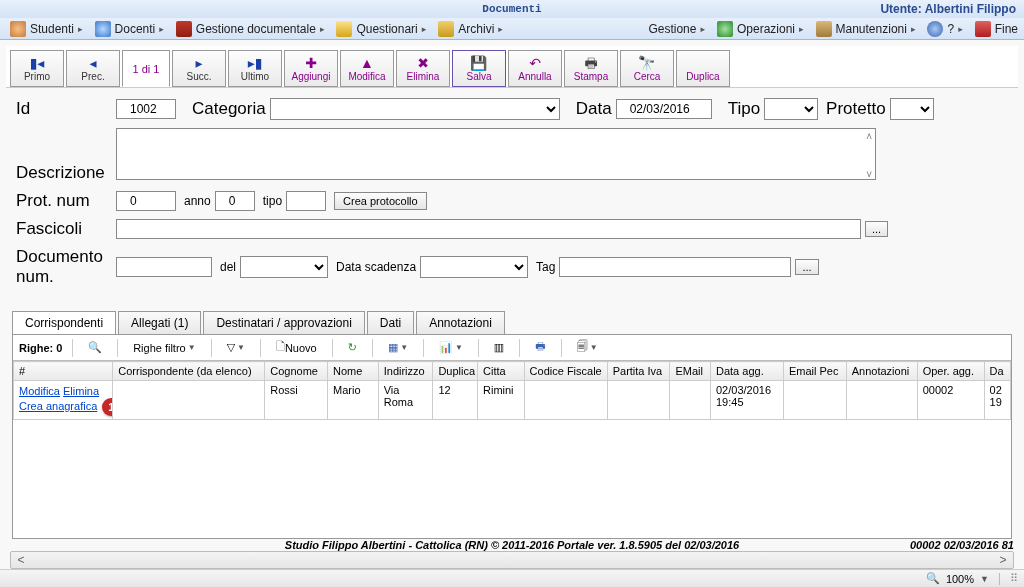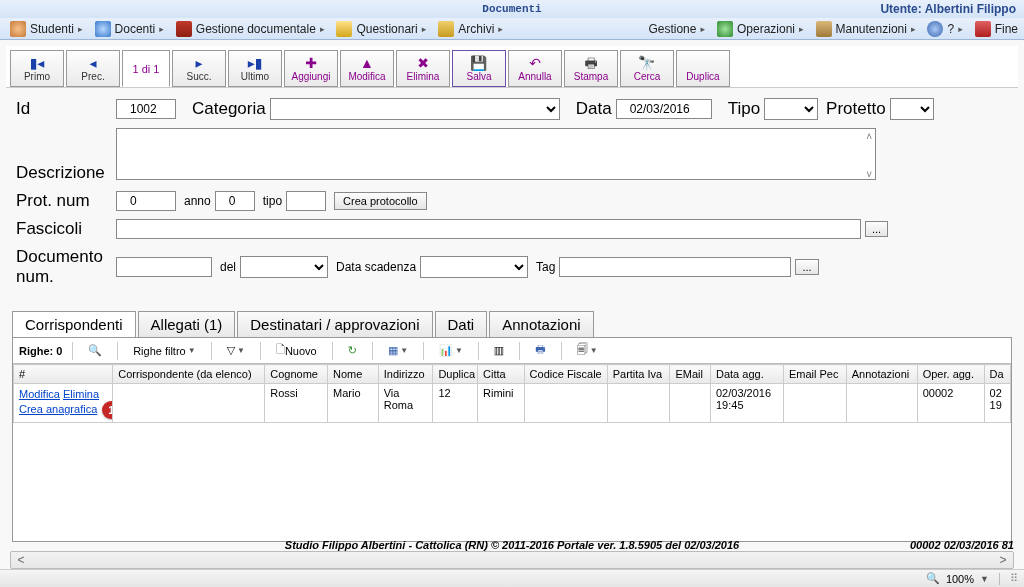--- a/index.html
+++ b/index.html
@@ -34,21 +34,21 @@
   .textarea-desc { width: 760px; height: 52px; resize: none; font-family: inherit; }
   .textarea-wrap { position:relative; display:inline-block; }
   .ta-scroll-up, .ta-scroll-down { position:absolute; right:4px; font-size:10px; color:#777; cursor:default; }
   .ta-scroll-up { top:3px; } .ta-scroll-down { bottom:3px; }
   .btn-inline { border:1px solid #888; background:linear-gradient(#fdfdfd,#e5e5e5); padding:2px 8px; font-size:11px; cursor:pointer; }
   .btn-dots { border:1px solid #888; background:linear-gradient(#fdfdfd,#e5e5e5); padding:1px 6px; font-size:11px; cursor:pointer; margin-left:4px; }
   .gap8{margin-left:8px} .gap4{margin-left:4px}
   
   
   .tabs-row { display:flex; align-items:flex-end; margin: 10px 16px 0 12px; }
-  .tab { border:1px solid #999; border-bottom:none; background:linear-gradient(#fafafa,#e8e8e8); padding:4px 12px; font-size:15px; margin-right:2px; cursor:pointer; }
+  .tab { border:1px solid #999; border-bottom:none; background:linear-gradient(#fafafa,#e8e8e8); padding:4px 12px; font-size:12px; margin-right:2px; cursor:pointer; }
   .tab.active { background:#fff; position:relative; z-index:2; }
   
   
   .grid-wrap { border:1px solid #999; margin: 0 12px 0 12px; background:#fff; position:relative; }
   .grid-toolbar { display:flex; align-items:center; height:26px; border-bottom:1px solid #bbb; padding:0 6px; gap:4px; }
   .grid-tb-sep { width:1px; height:18px; background:#ccc; margin:0 6px; }
   .gt-btn { display:inline-flex; align-items:center; padding:1px 4px; border:1px solid transparent; cursor:pointer; font-size:11px; }
   .dd-arrow { font-size:8px; margin-left:2px; color:#555; }
   strong.righe { font-size:11px; }
   

